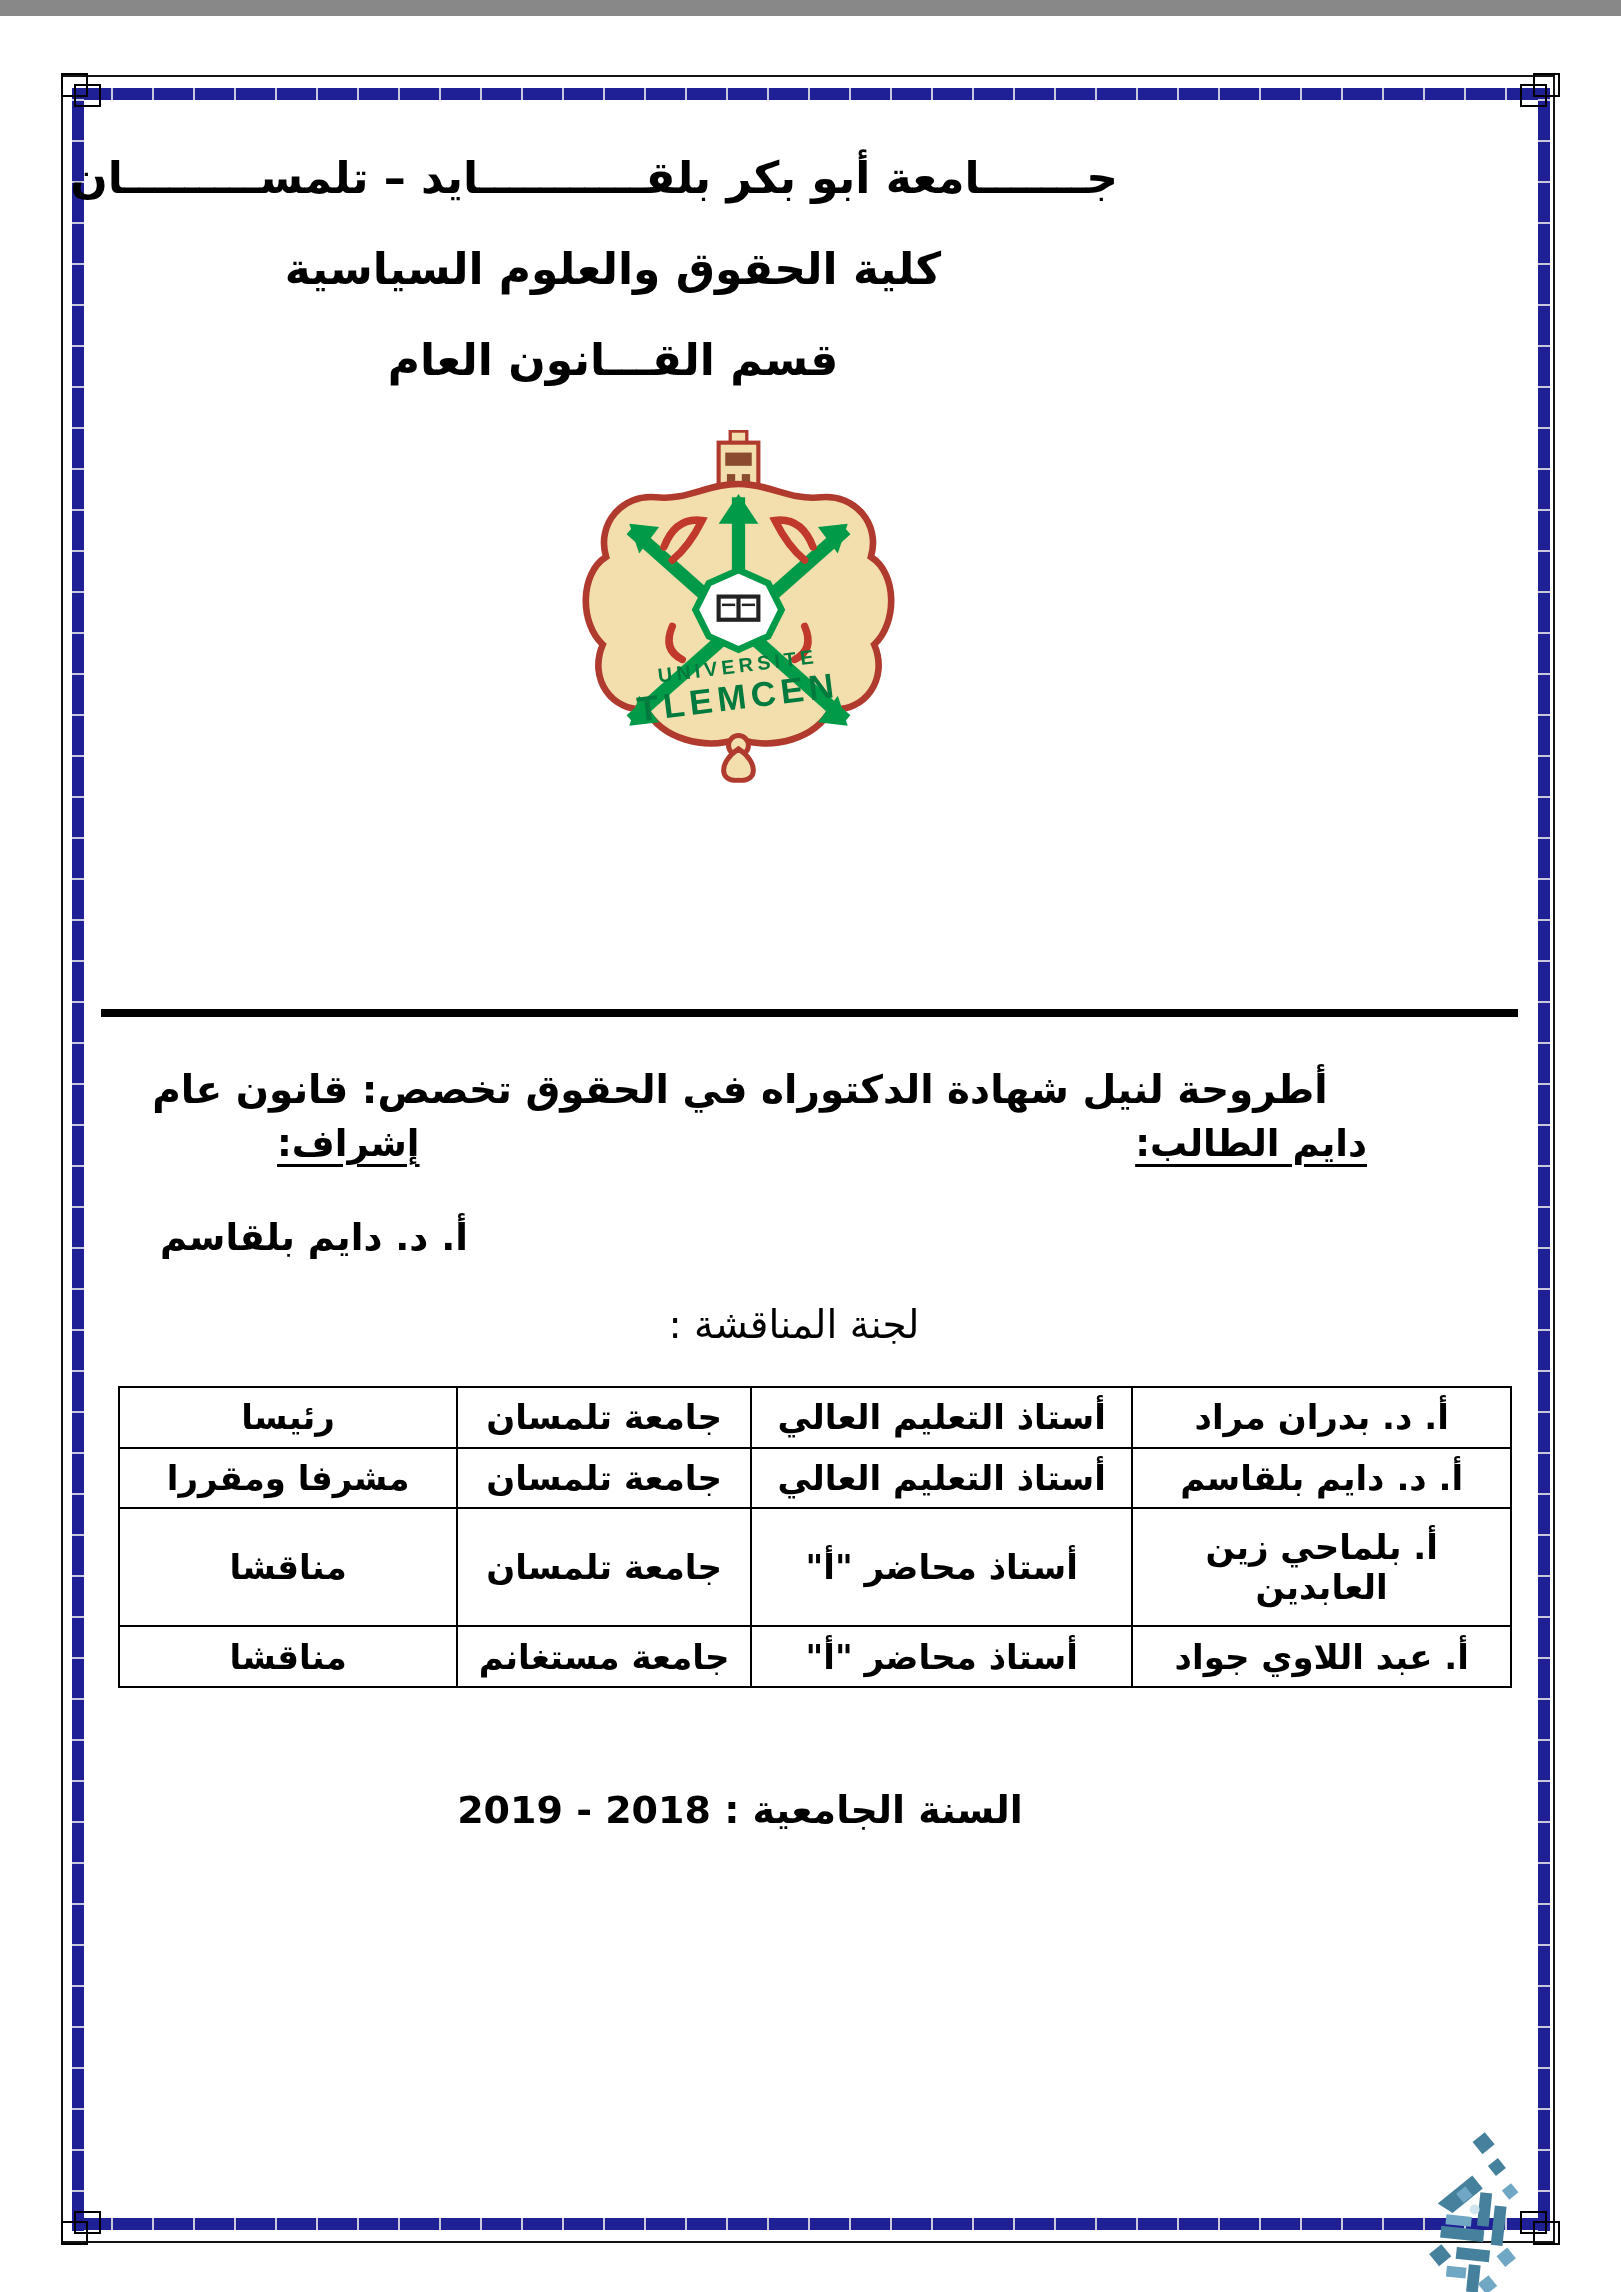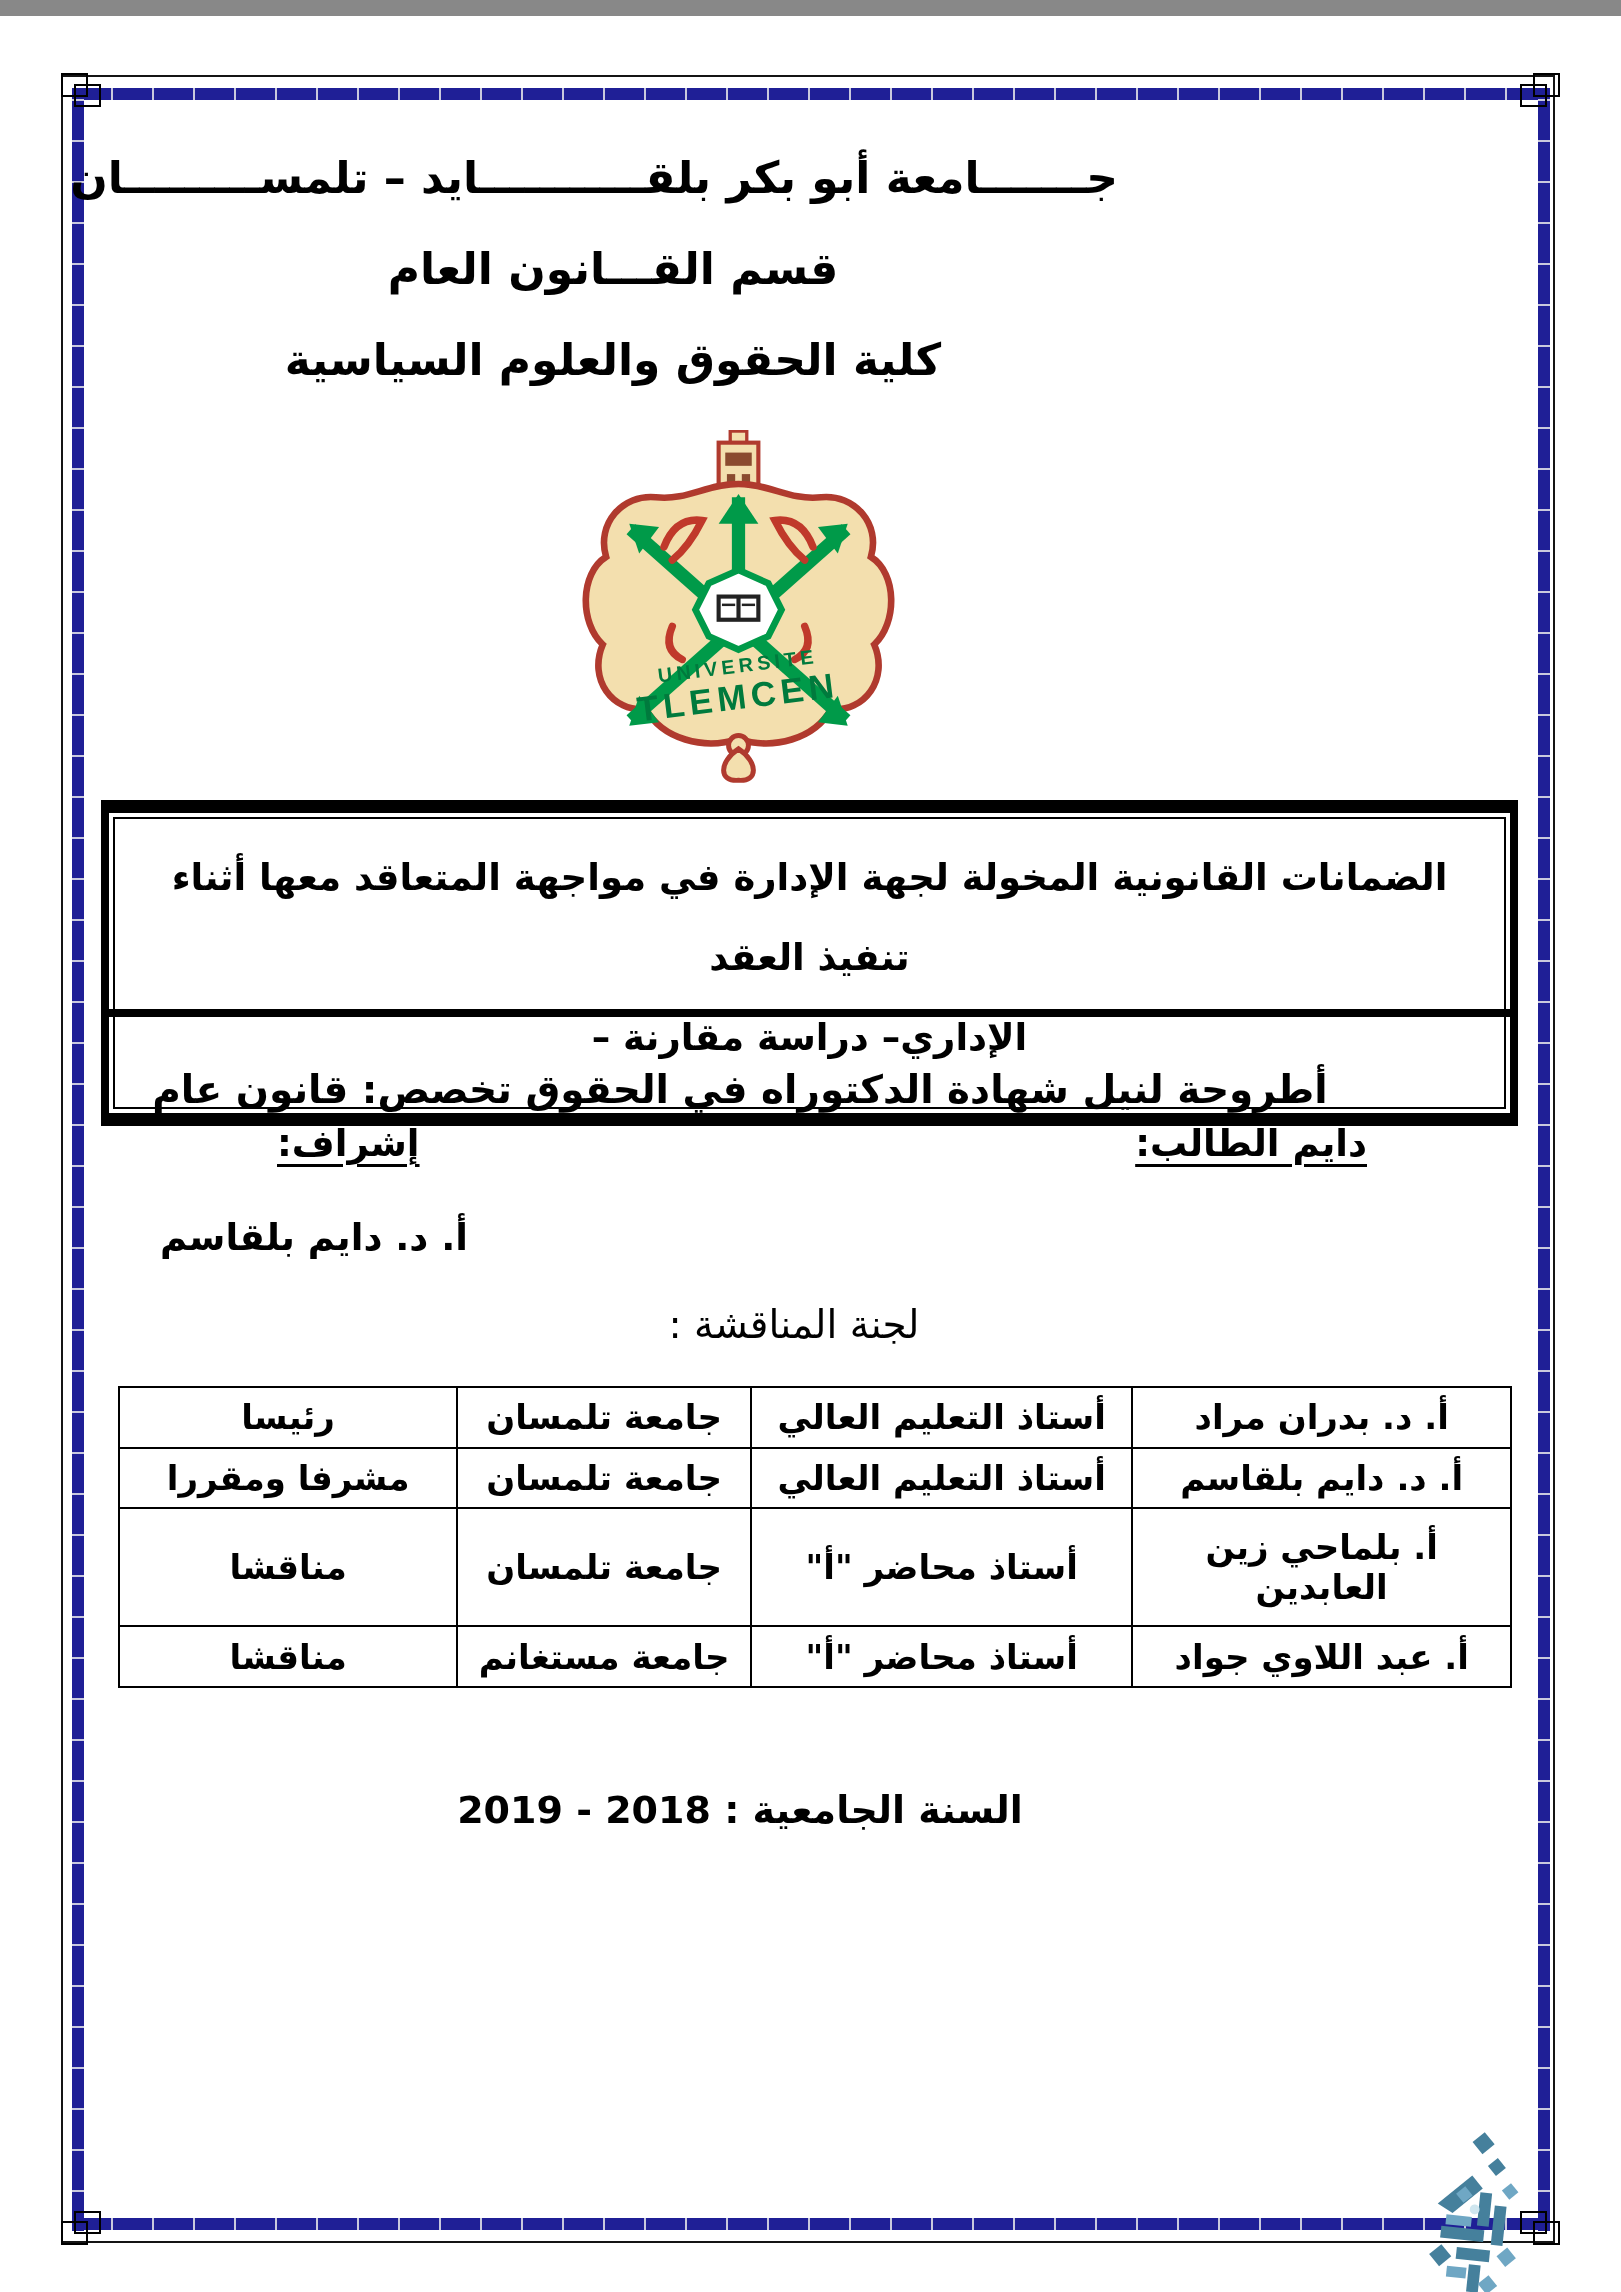--- a/index.html
+++ b/index.html
@@ -128,22 +128,22 @@
       <div class="sq a"></div>
       <div class="sq b"></div>
     </div>
   <div class="corner br">
       <div class="sq a"></div>
       <div class="sq b"></div>
     </div>
 
   <div class="heading">
     <div>جـــــــامعة أبو بكر بلقـــــــــــايد – تلمســـــــــان</div>
+    <div>كلية الحقوق والعلوم السياسية</div>
     <div>قسم القـــانون العام</div>
-    <div>كلية الحقوق والعلوم السياسية</div>
   </div>
 
   <svg class="uni-logo" viewBox="0 0 200 212" xmlns="http://www.w3.org/2000/svg">
 
     <rect x="95" y="0" width="10" height="8" fill="#f3dfae" stroke="#b03a2e" stroke-width="2"></rect>
     <rect x="88" y="7" width="24" height="44" fill="#f3dfae" stroke="#b03a2e" stroke-width="2.5"></rect>
     <rect x="92" y="13" width="16" height="8" fill="#8a4b2f"></rect>
     <rect x="93" y="26" width="5" height="9" fill="#8a4b2f"></rect>
     <rect x="102" y="26" width="5" height="9" fill="#8a4b2f"></rect>
     <rect x="92" y="40" width="16" height="4" fill="#8a4b2f"></rect>
@@ -176,26 +176,20 @@
     <line x1="90" y1="105" x2="98" y2="105" stroke="#222" stroke-width="1.5"></line>
     <line x1="102" y1="105" x2="110" y2="105" stroke="#222" stroke-width="1.5"></line>
 
     <text x="100" y="146" text-anchor="middle" font-family="Liberation Sans, sans-serif" font-size="12" font-weight="bold" letter-spacing="2.5" fill="#007a3d" transform="rotate(-7 100 146)">UNIVERSITE</text>
     <text x="100" y="168" text-anchor="middle" font-family="Liberation Sans, sans-serif" font-size="21" font-weight="bold" letter-spacing="3" fill="#007a3d" transform="rotate(-7 100 164)">TLEMCEN</text>
 
     <circle cx="100" cy="190" r="6" fill="#f3dfae" stroke="#b03a2e" stroke-width="3"></circle>
     <path d="M100,192 C112,200 112,212 100,211 C88,212 88,200 100,192 Z" fill="#f3dfae" stroke="#b03a2e" stroke-width="3"></path>
   </svg>
 
-  <div class="tbox">
-    <div class="tbox-inner">
-      <div>الضمانات القانونية المخولة لجهة الإدارة في مواجهة المتعاقد معها أثناء تنفيذ العقد</div>
-      <div>الإداري– دراسة مقارنة –</div>
-    </div>
-  </div>
   <div class="tbox-shadow"></div>
 
   <div class="thesis-line">أطروحة لنيل شهادة الدكتوراه في الحقوق تخصص: قانون عام</div>
 
   <div class="pos-prepared">
     <span class="label-u">دايم الطالب:</span>
   </div>
   <div class="pos-supervision">
     <span class="label-u">إشراف:</span>
   </div>

